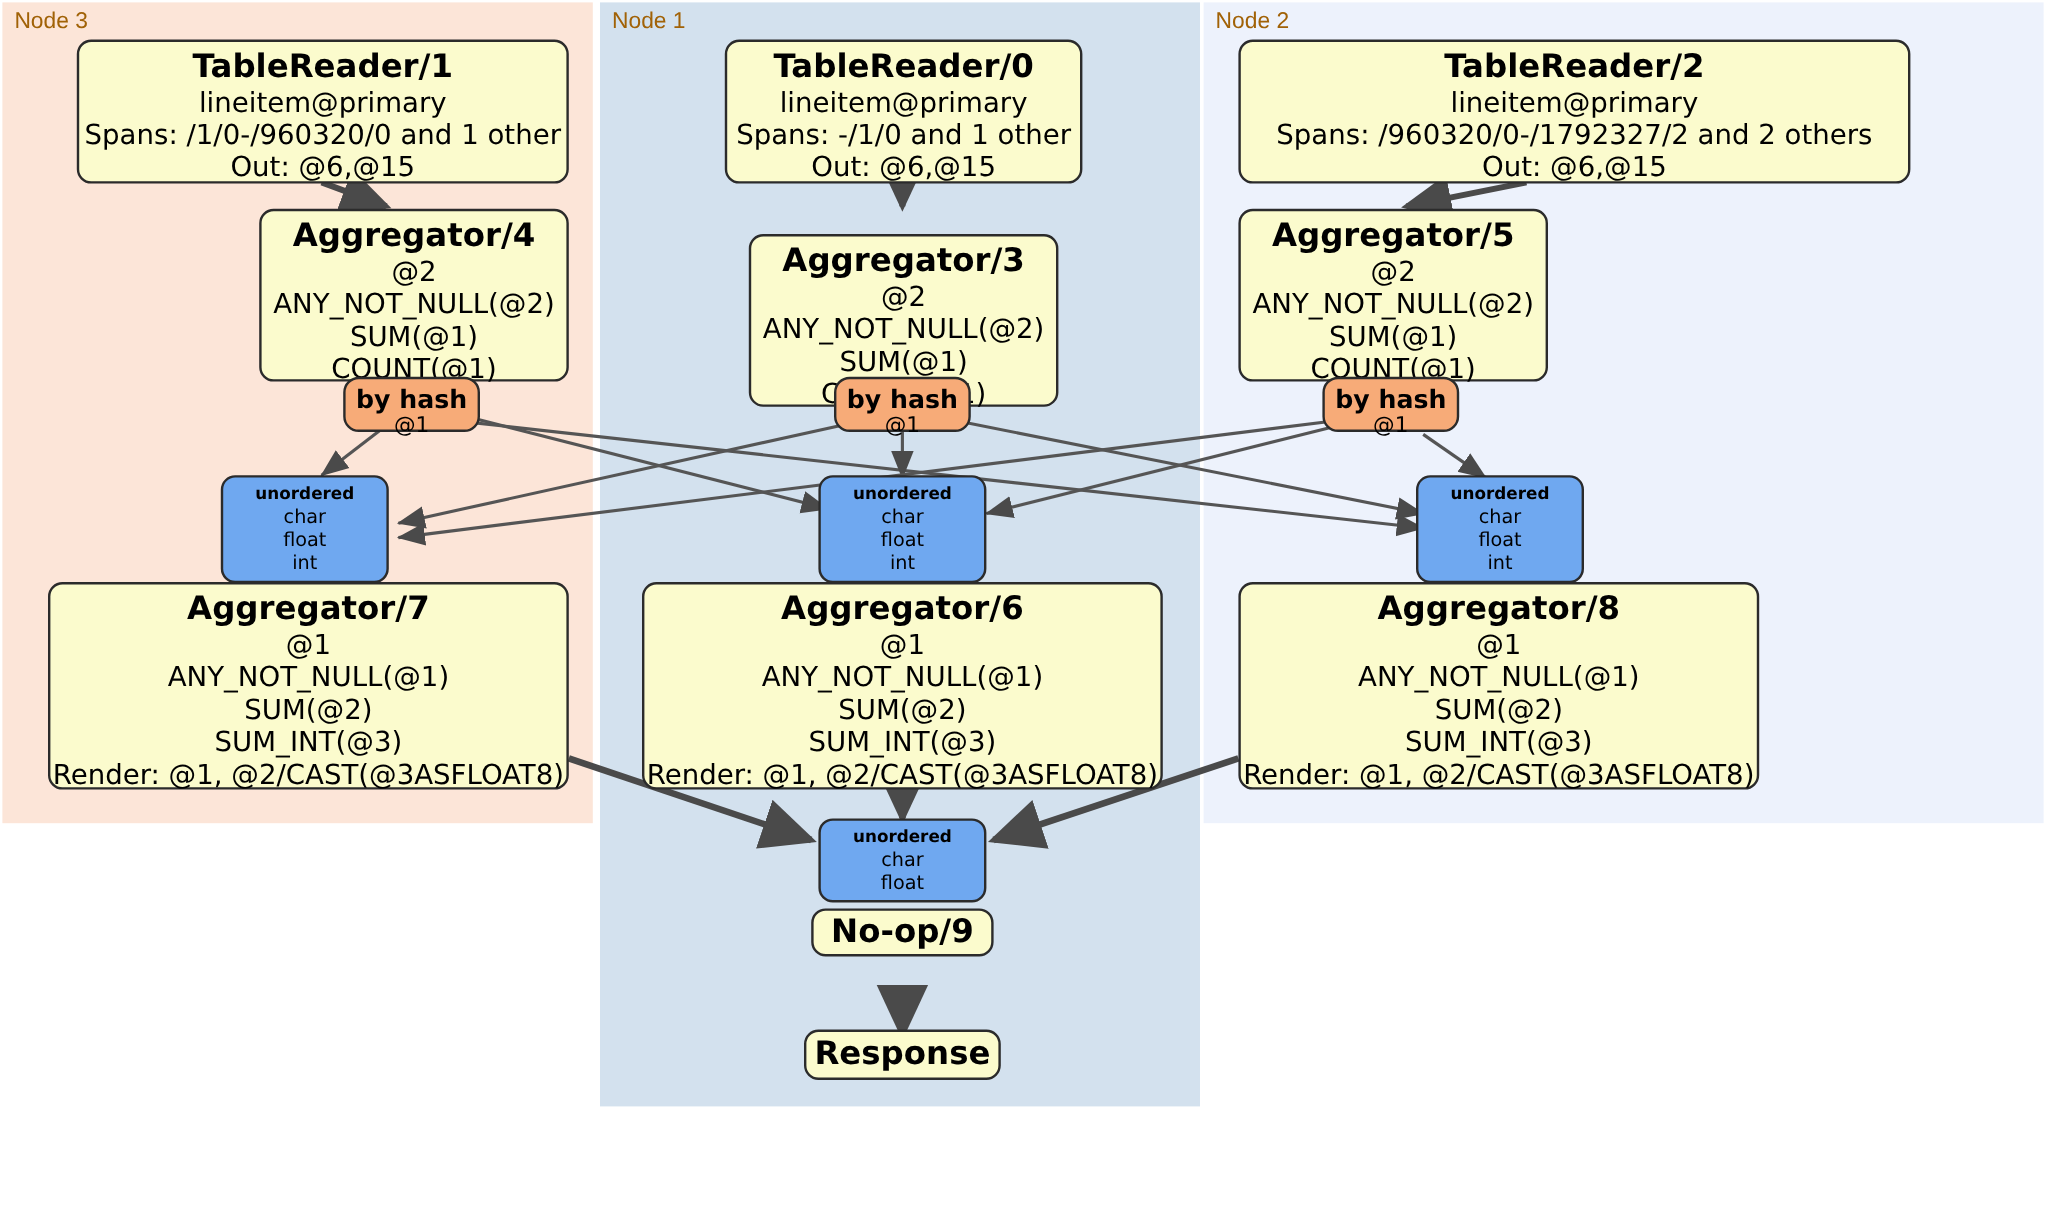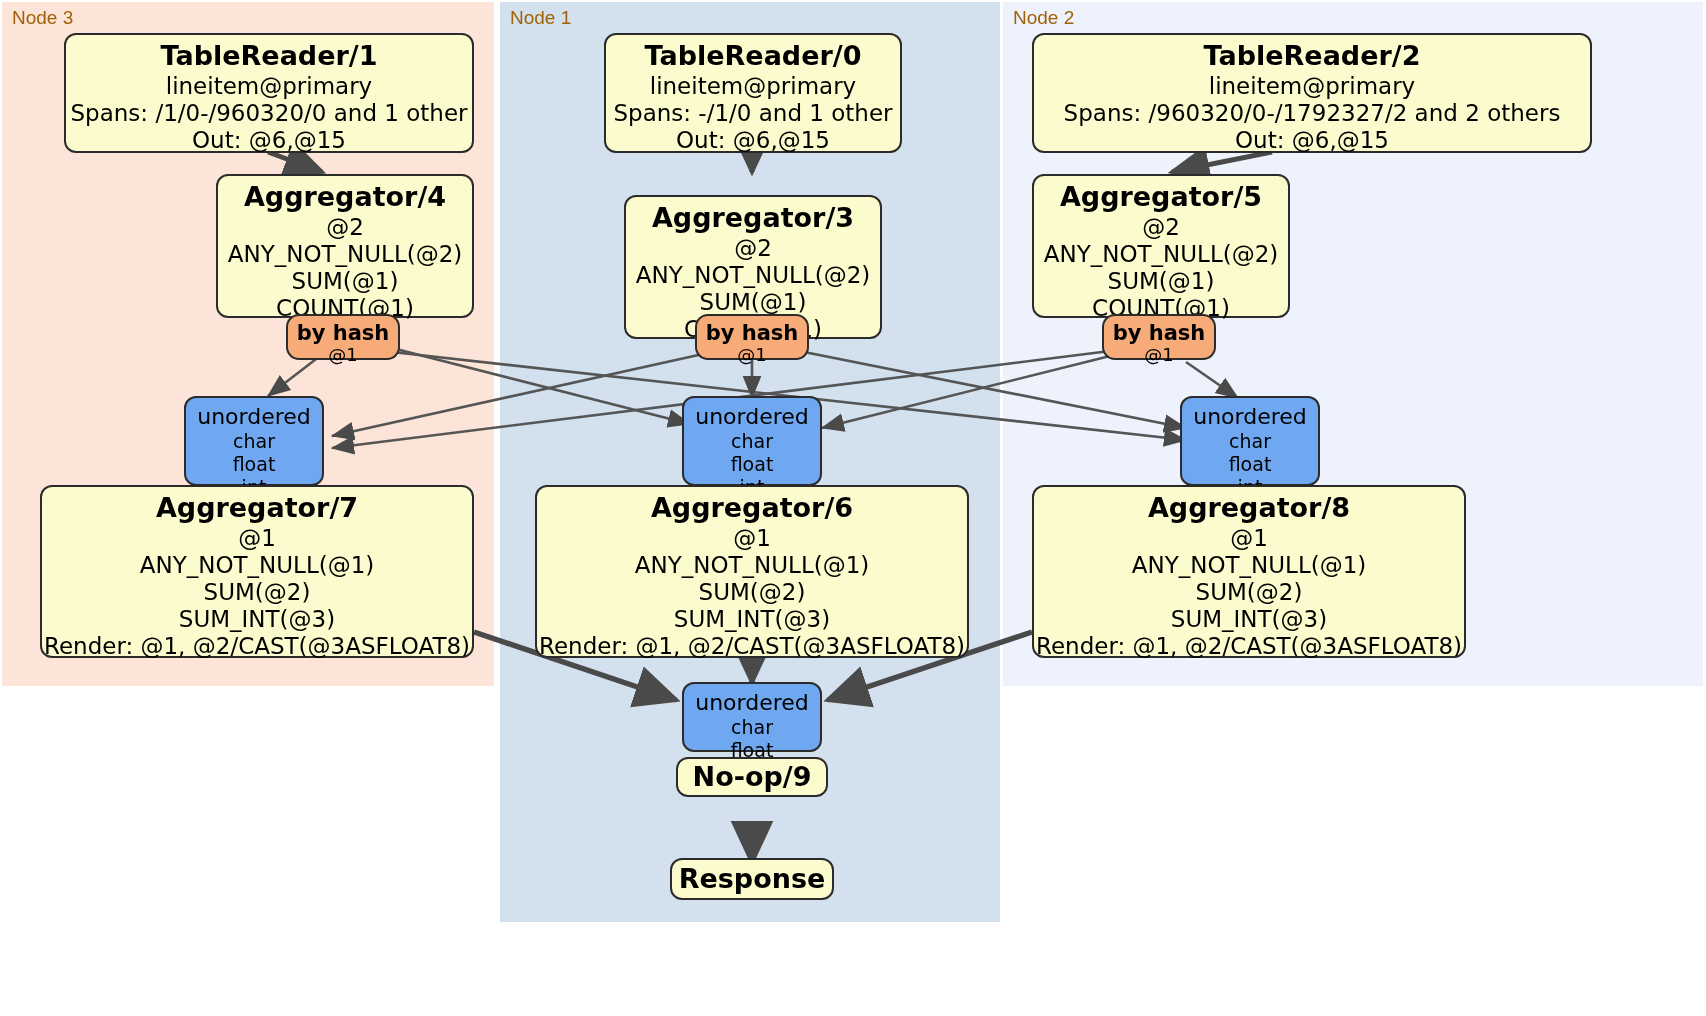--- a/index.html
+++ b/index.html
@@ -83,26 +83,26 @@
     border: 2px solid #2b2b2b;
     border-radius: 12px;
     text-align: center;
     background: #6fa8f0;
     color: #000;
     padding-top: 6px;
     line-height: 1.2;
   }
   .router .title {
     display: block;
-    font-weight: normal;
-    font-size: 22px;
+    font-weight: bold;
+    font-size: 14px;
   }
   .router .ln {
     display: block;
-    font-size: 19px;
+    font-size: 16px;
   }
   .hash {
     position: absolute;
     box-sizing: border-box;
     border: 2px solid #2b2b2b;
     border-radius: 13px;
     background: #f7ab78;
     text-align: center;
     color: #000;
     padding-top: 5px;

